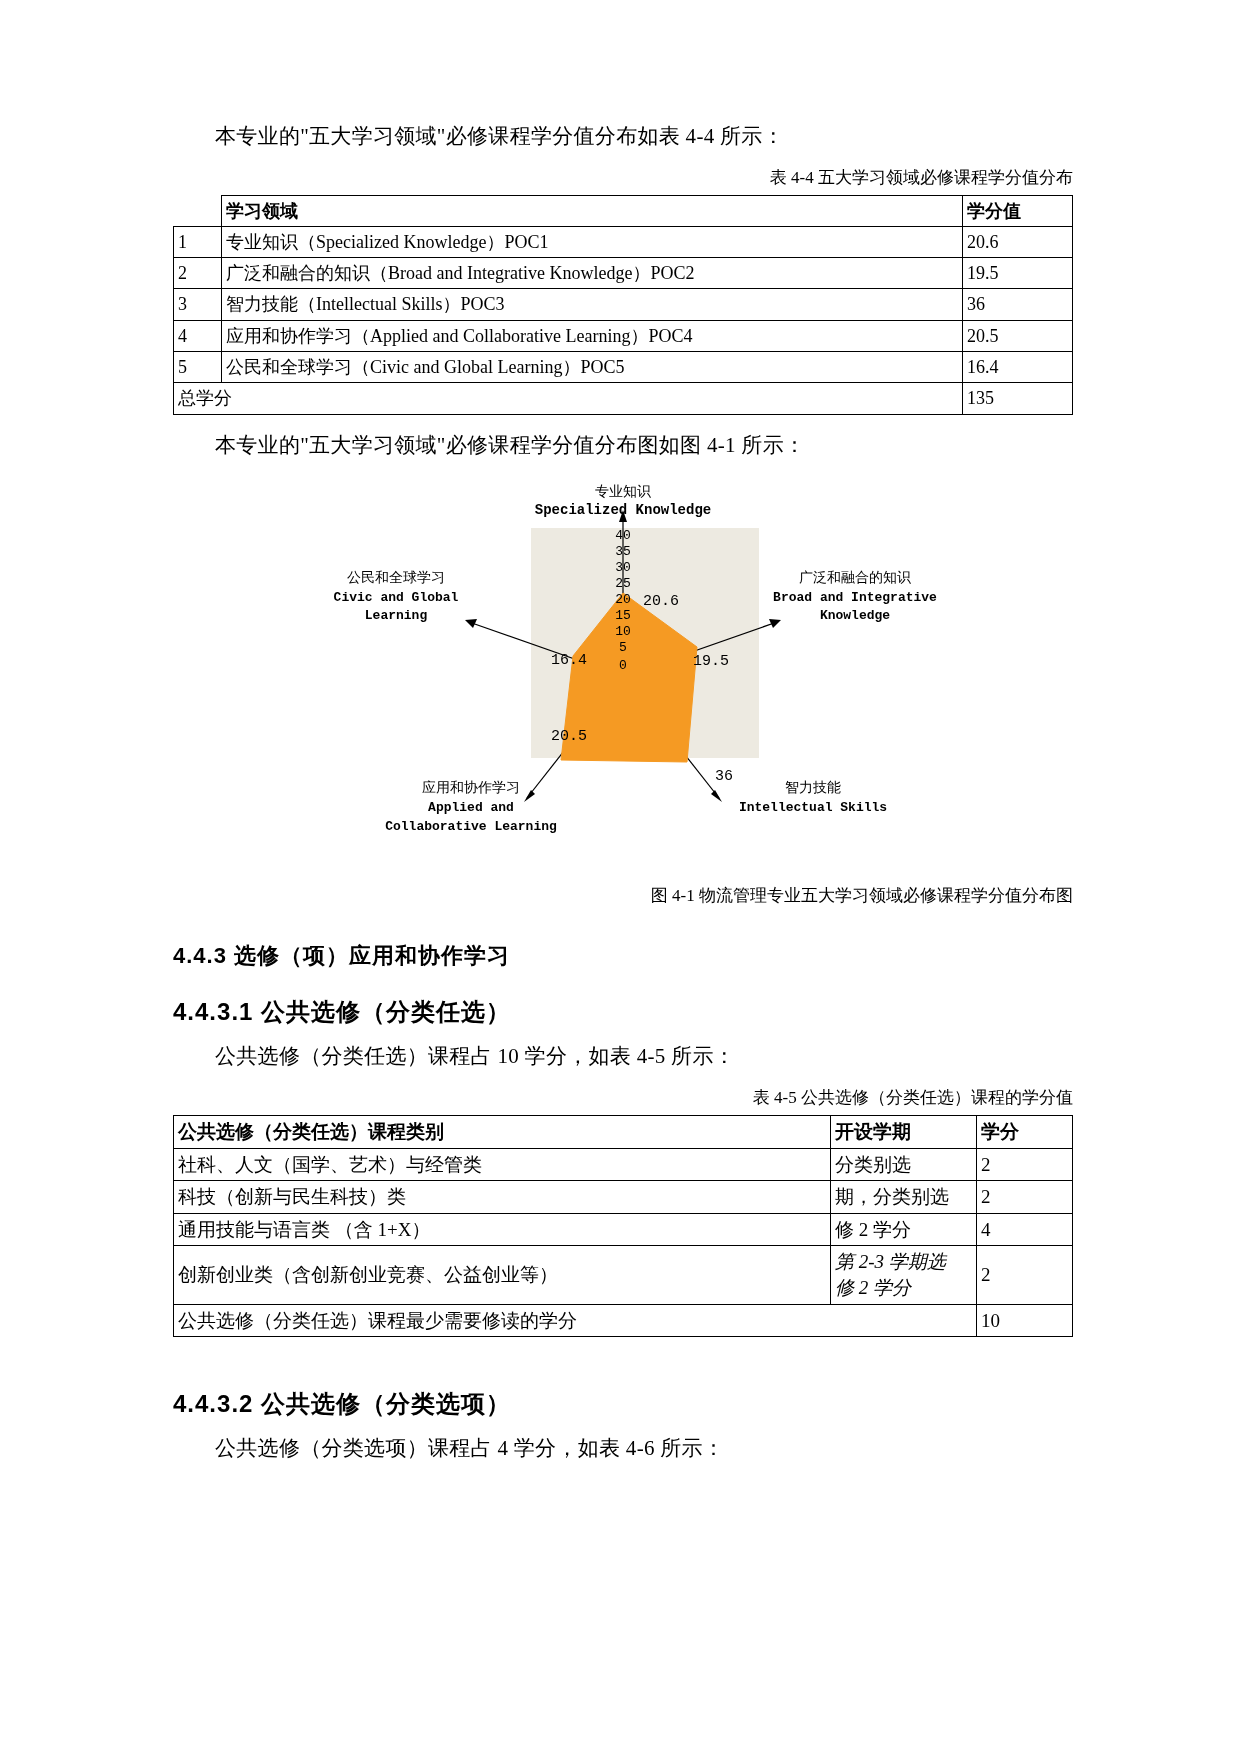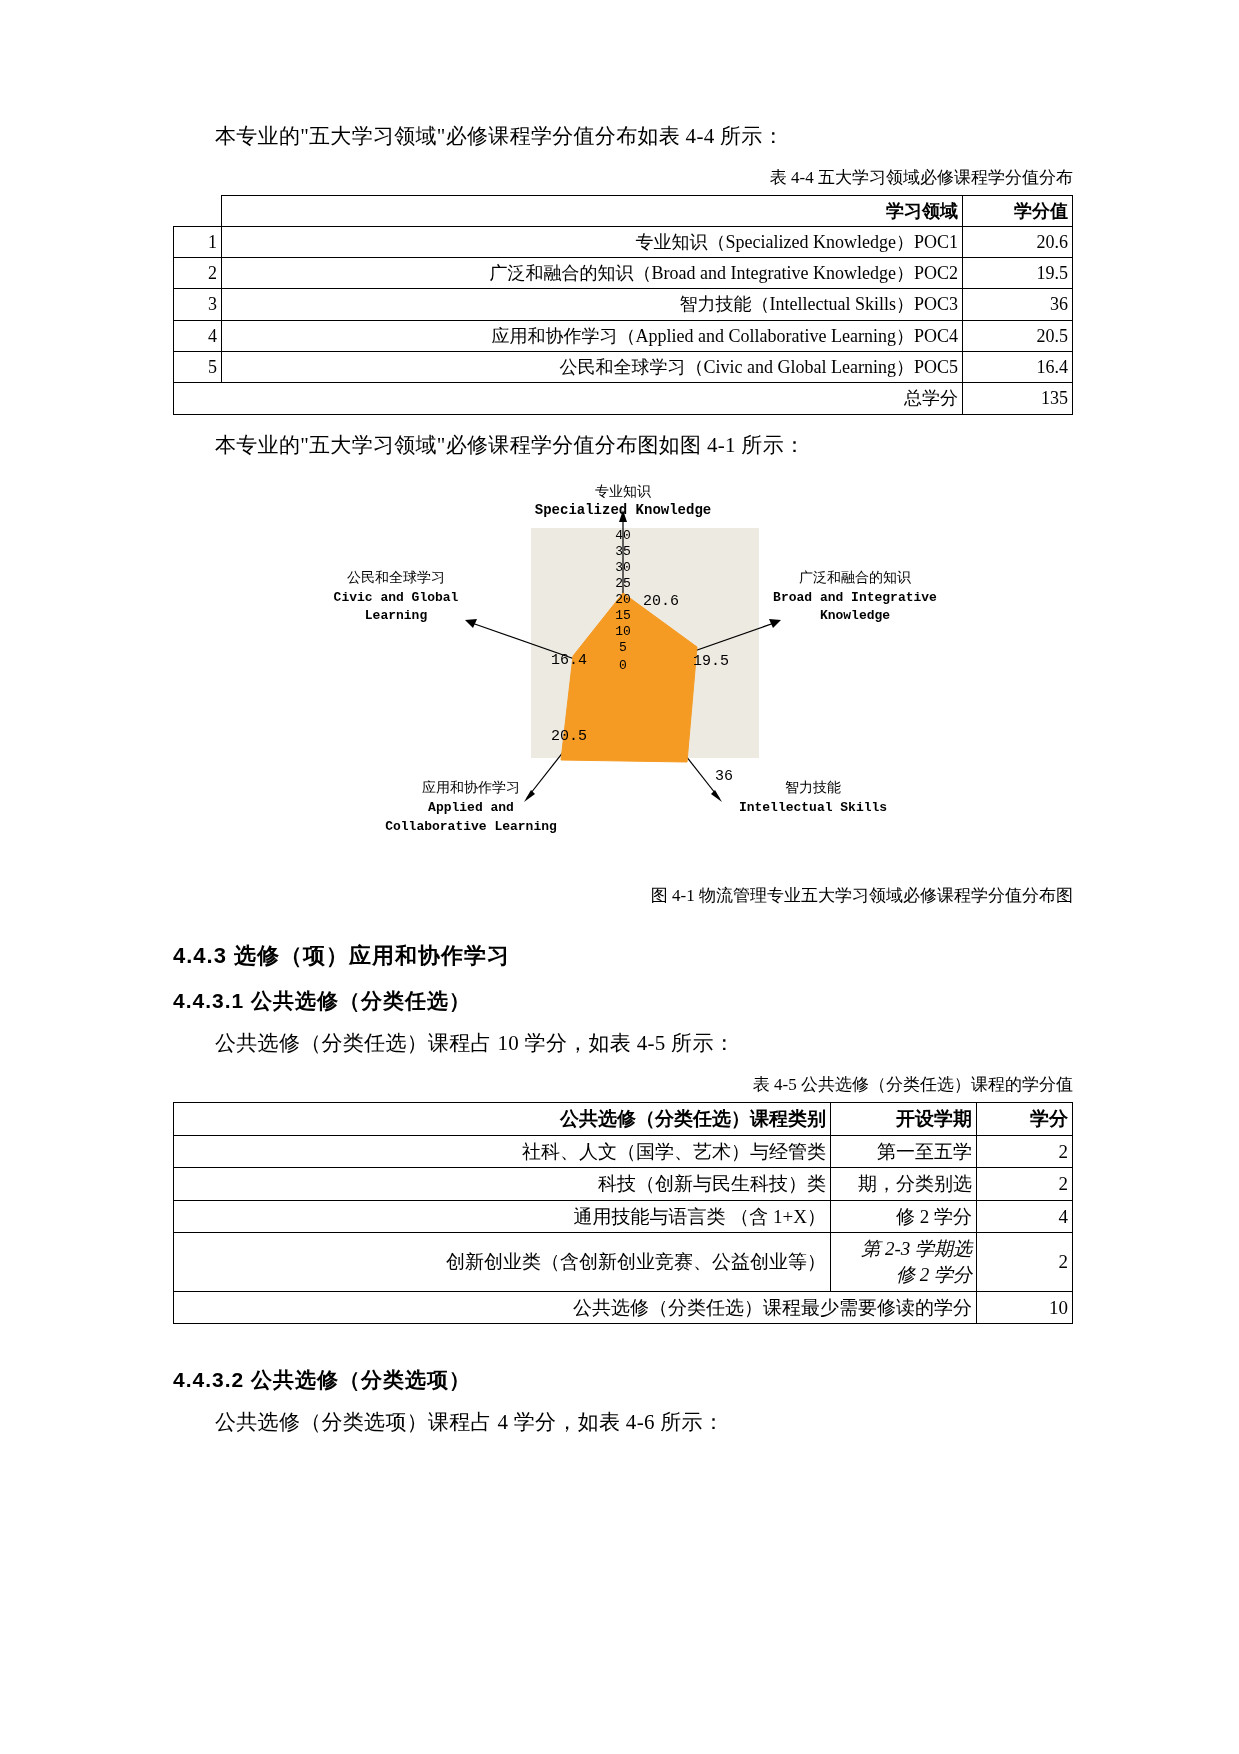--- a/index.html
+++ b/index.html
@@ -43,21 +43,21 @@
   }
   table.doc {
     border-collapse: collapse;
     width: 100%;
     font-size: 18px;
     table-layout: fixed;
   }
   table.doc td, table.doc th {
     border: 1px solid #000;
     padding: 3px 4px;
-    text-align: right;
+    text-align: left;
     font-weight: normal;
     font-family: "Liberation Serif", serif;
     line-height: 1.35;
   }
   table.doc .hdr {
     font-weight: bold;
   }
   .t44 .c-idx { width: 48px; }
   .t44 .c-val { width: 110px; }
   .t44 .no-border { border: none; }
@@ -73,23 +73,23 @@
     margin: 10px 0 0 0;
   }
   h3.sec {
     font-size: 22px;
     font-weight: bold;
     margin: 34px 0 14px 0;
     font-family: "Liberation Sans", sans-serif;
     letter-spacing: 1px;
   }
   h4.sec {
-    font-size: 21px;
+    font-size: 24px;
     font-weight: bold;
-    margin: 16px 0 12px 0;
+    margin: 25px 0 12px 0;
     font-family: "Liberation Sans", sans-serif;
     letter-spacing: 1px;
   }
   .t45 .c-term { width: 146px; }
   .t45 .c-cred { width: 96px; }
   .t45 td { font-size: 19px; }
   .spacer-sm { height: 14px; }
   .spacer-md { height: 26px; }
   svg text { font-family: "Liberation Mono", monospace; }
   .chart-cn { font-family: "Liberation Sans", sans-serif; }
@@ -230,21 +230,21 @@
           <col class="c-cred">
         </colgroup>
       <tbody>
         <tr>
           <td class="hdr">公共选修（分类任选）课程类别</td>
           <td class="hdr">开设学期</td>
           <td class="hdr">学分</td>
         </tr>
         <tr>
           <td>社科、人文（国学、艺术）与经管类</td>
-          <td>第一至五学</td>
+          <td>分类别选</td>
           <td>2</td>
         </tr>
         <tr>
           <td>科技（创新与民生科技）类</td>
           <td>期，分类别选</td>
           <td>2</td>
         </tr>
         <tr>
           <td>通用技能与语言类      （含 1+X）</td>
           <td>修 2 学分</td>

